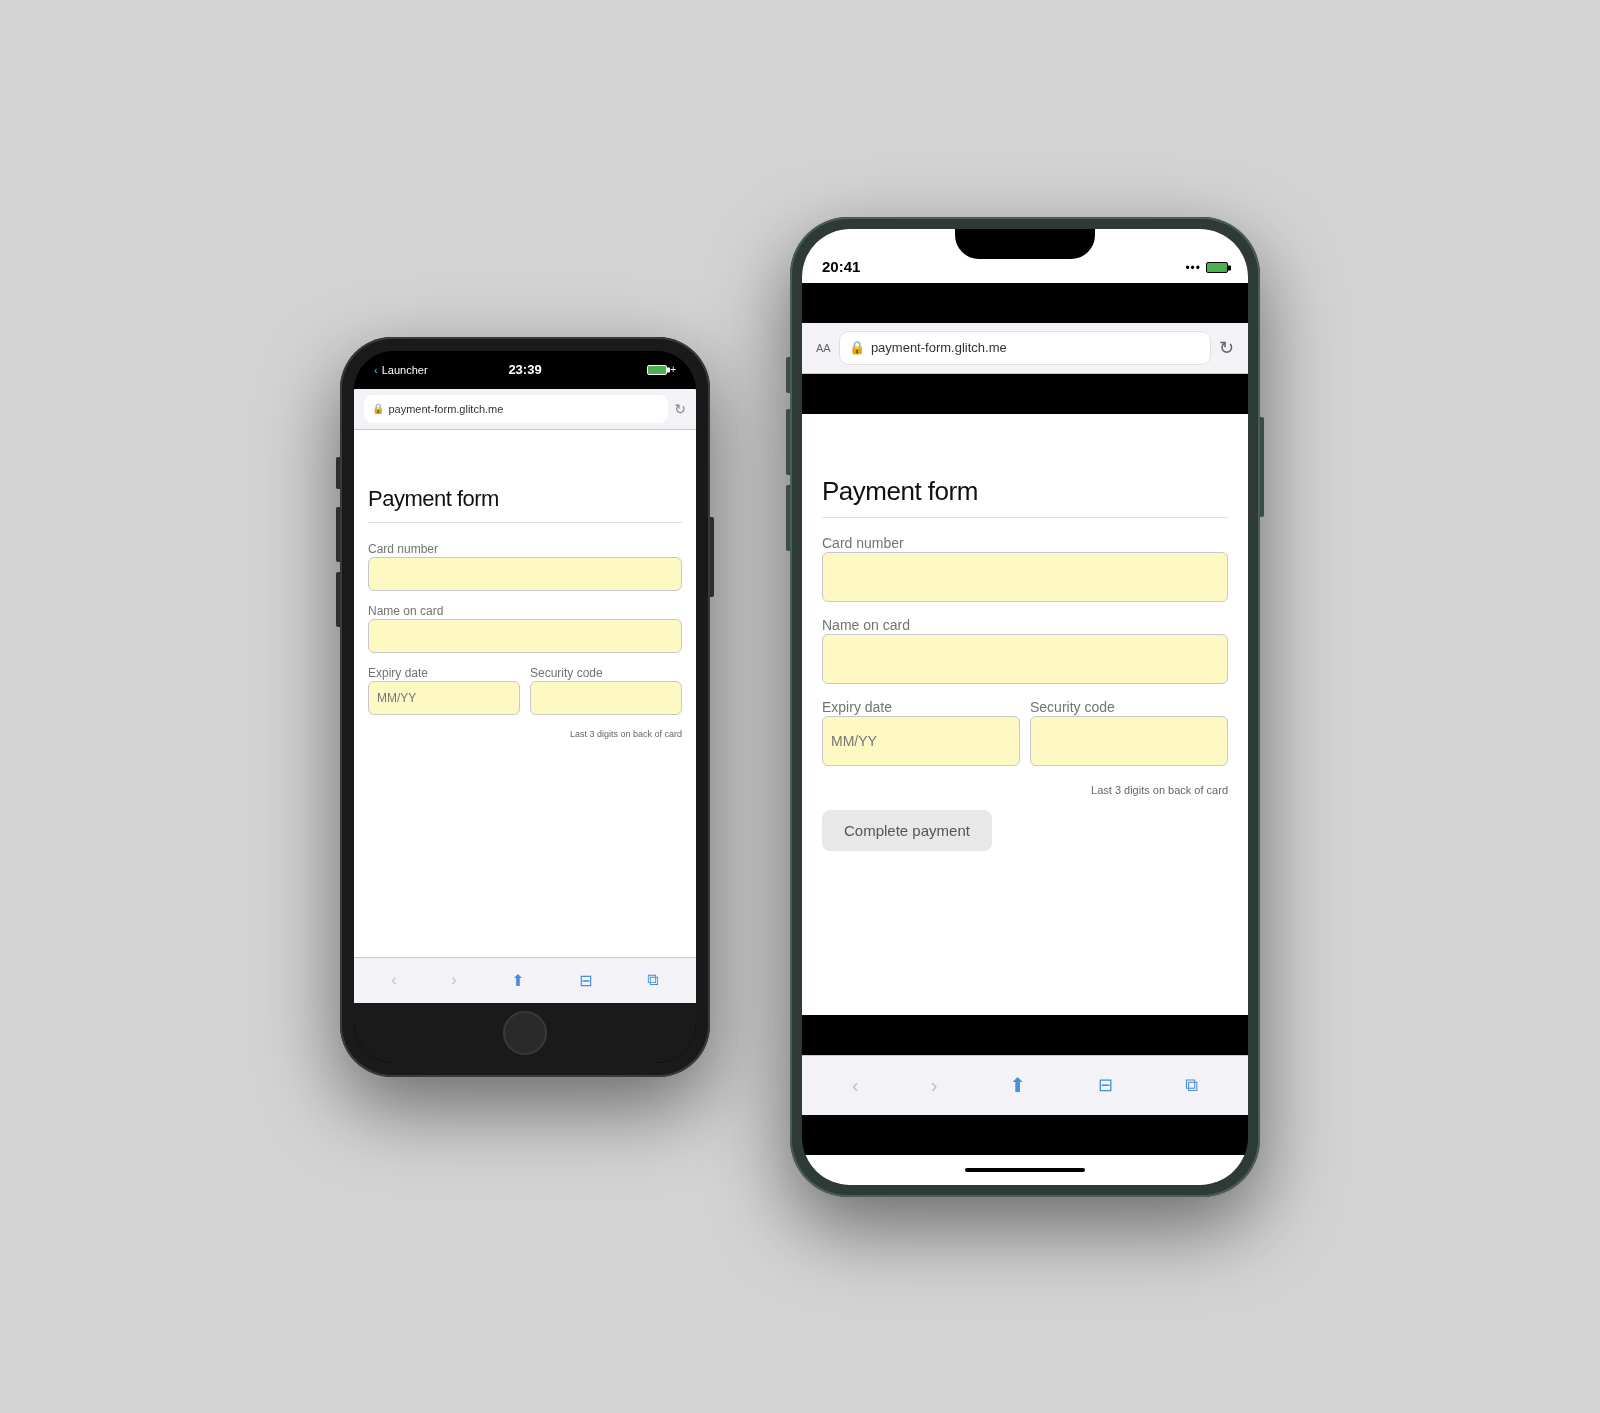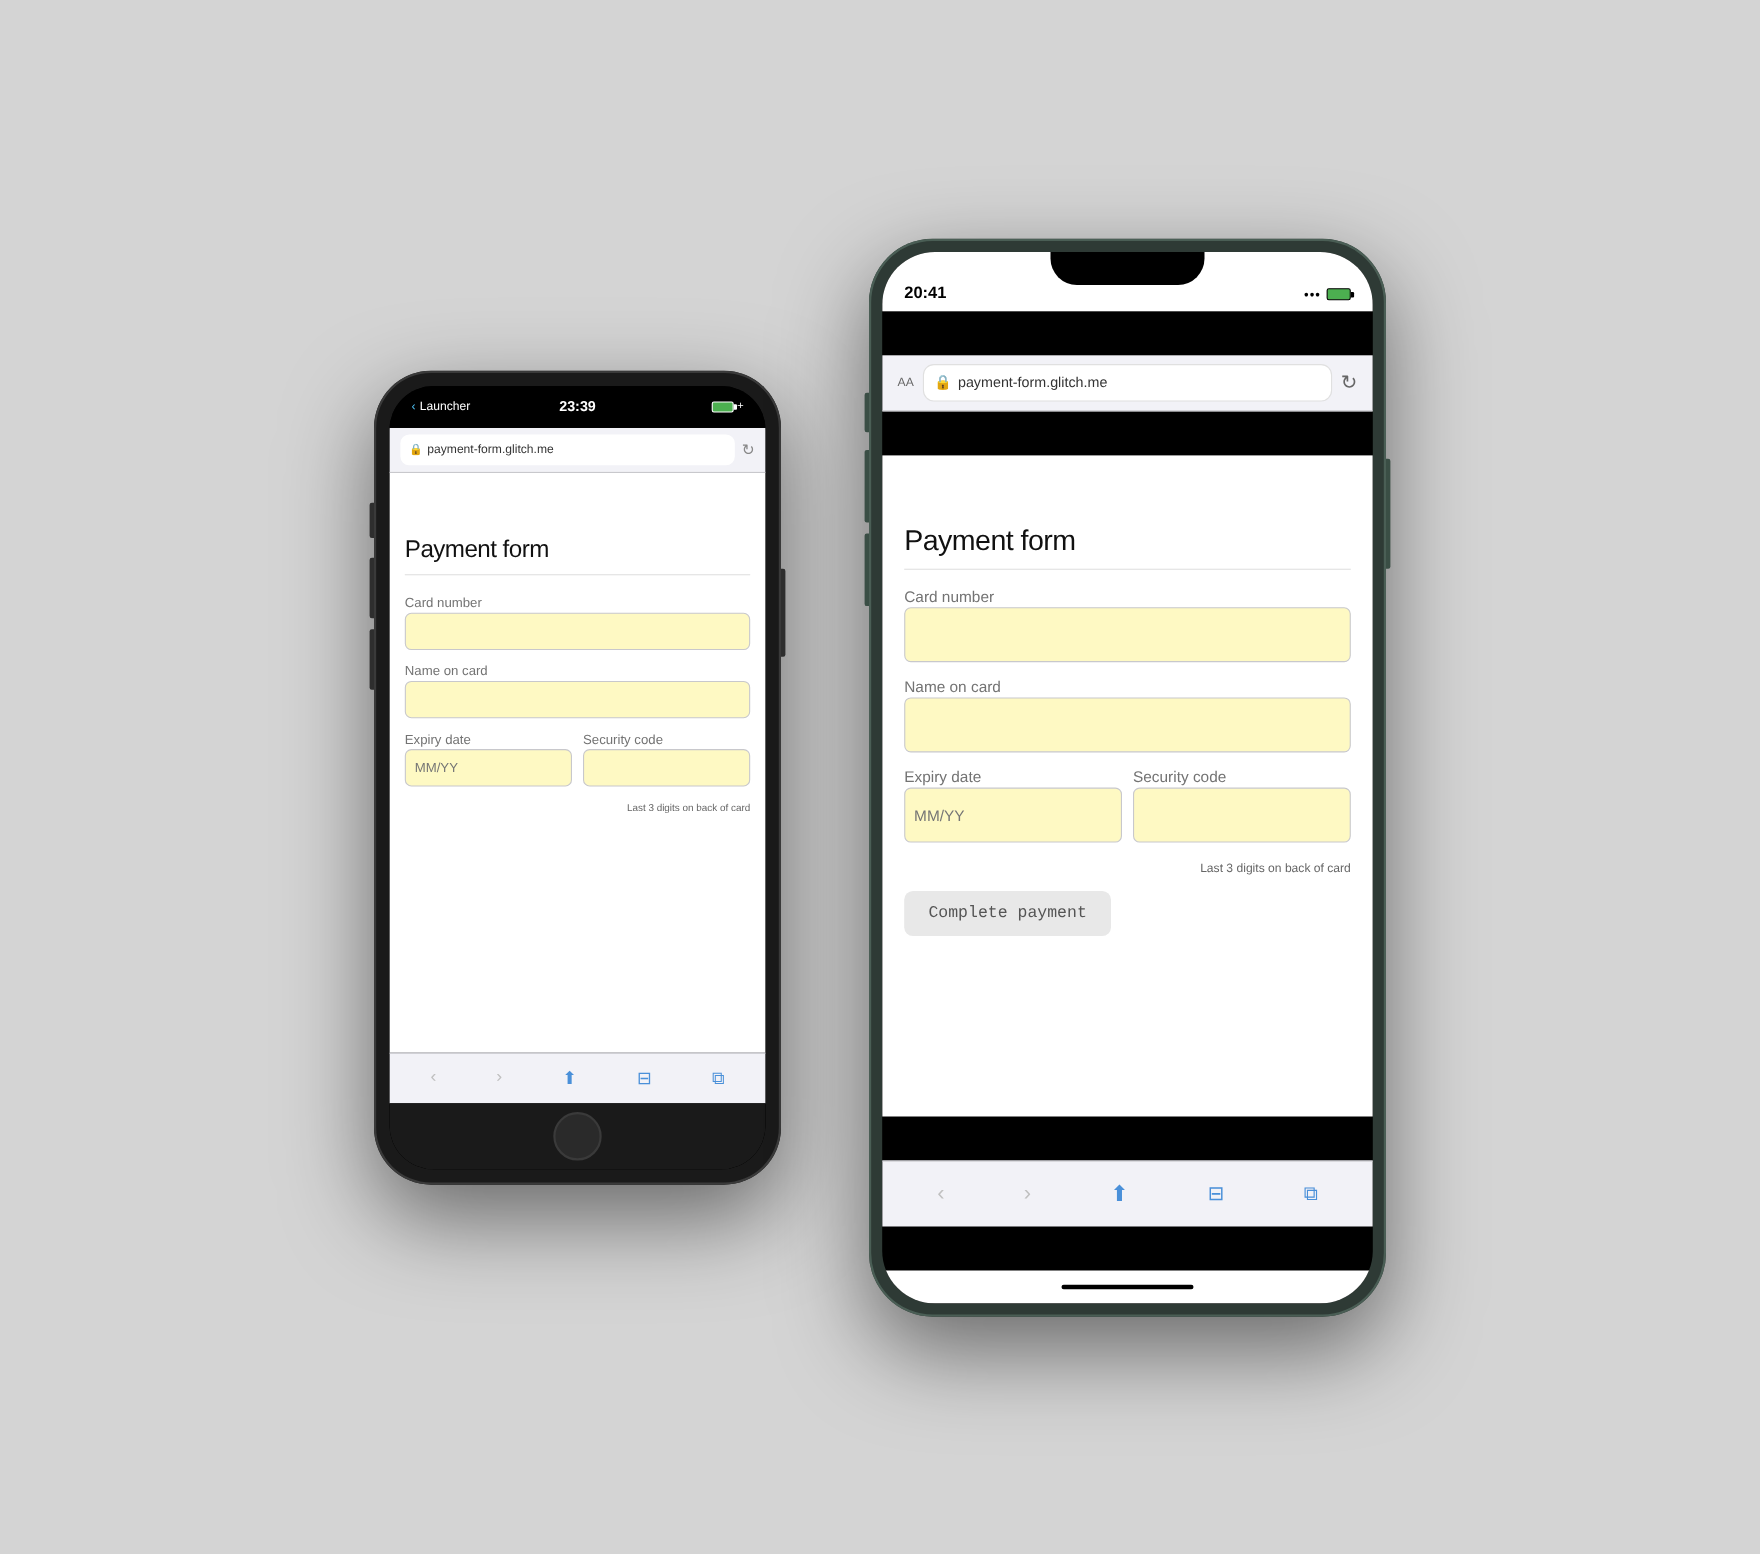--- a/index.html
+++ b/index.html
@@ -426,21 +426,20 @@
     }
     .complete-btn {
       background: #e8e8e8;
       border: none;
       border-radius: 8px;
       padding: 12px 22px;
       font-size: 15px;
       color: #555;
       cursor: pointer;
       font-weight: 400;
-      font-family: Liberation Mono, monospace;
     }
 
     
     .form-title-small { font-size: 22px; }
     .field-label-small { font-size: 12px; }
     .field-input-small { height: 34px; font-size: 12px; margin-bottom: 10px; }
     .hint-text-small { font-size: 9px; }
   </style>
 </head>
 <body>

